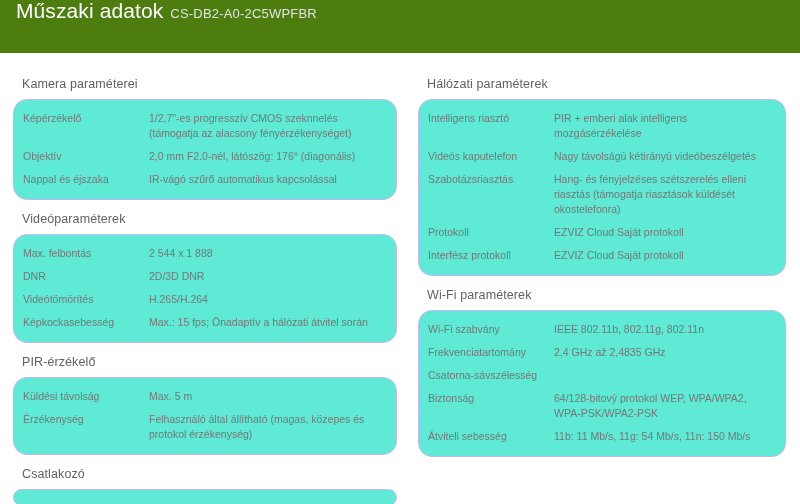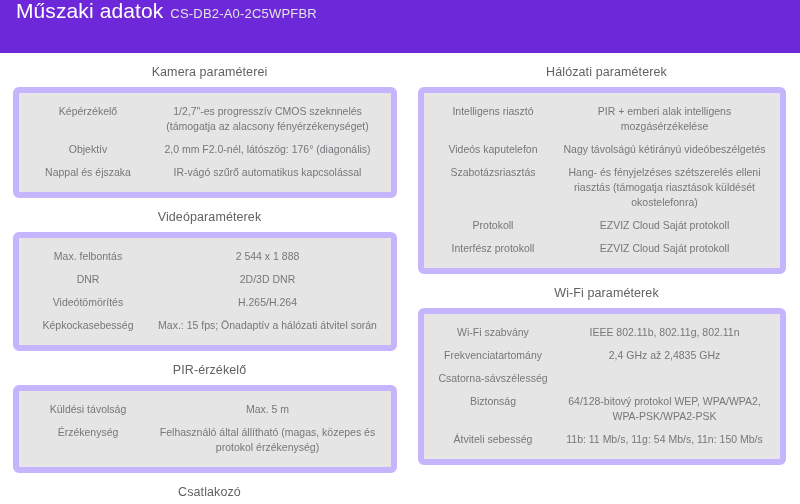--- a/index.html
+++ b/index.html
@@ -16,21 +16,21 @@
     overflow: hidden;
     position: relative;
   }
 
   
   .header-bar {
     position: absolute;
     left: 0; top: 0;
     width: 800px;
     height: 53px;
-    background: #6d28d9;
+    background: #4d7c0f;
     display: flex;
     align-items: baseline;
     box-sizing: border-box;
     padding-left: 16px;
   }
   .header-title {
     font-size: 21px;
     font-weight: 400;
     color: #ffffff;
     letter-spacing: 0.1px;
@@ -50,41 +50,40 @@
     left: 0;
     top: 53px;
     width: 800px;
     height: 451px;
     display: flex;
     box-sizing: border-box;
   }
   .column {
     width: 400px;
     box-sizing: border-box;
-    padding: 0 14px;
-    text-align: center;
+    padding: 12px 14px;
   }
   .column.left  { padding-left: 13px; padding-right: 3px; }
   .column.right { padding-left: 18px; padding-right: 14px; }
 
   
   .section { margin: 0; }
   .section-title {
     font-size: 12.5px;
     color: #5f6163;
     font-weight: 400;
     padding: 12px 0 8px 9px;
     letter-spacing: 0.1px;
   }
   .spec-card {
-    border: 6px solid #c4b5fd;
-    border-radius: 6px;
+    border: 1px solid #c4b5fd;
+    border-radius: 14px;
     box-sizing: border-box;
     padding: 7px 0 8px 0;
-    background: #e5e5e5;
+    background: #5eead4;
   }
 
   
   .spec-row {
     display: flex;
     align-items: flex-start;
     padding: 4px 10px 4px 9px;
     box-sizing: border-box;
   }
   .spec-label {

